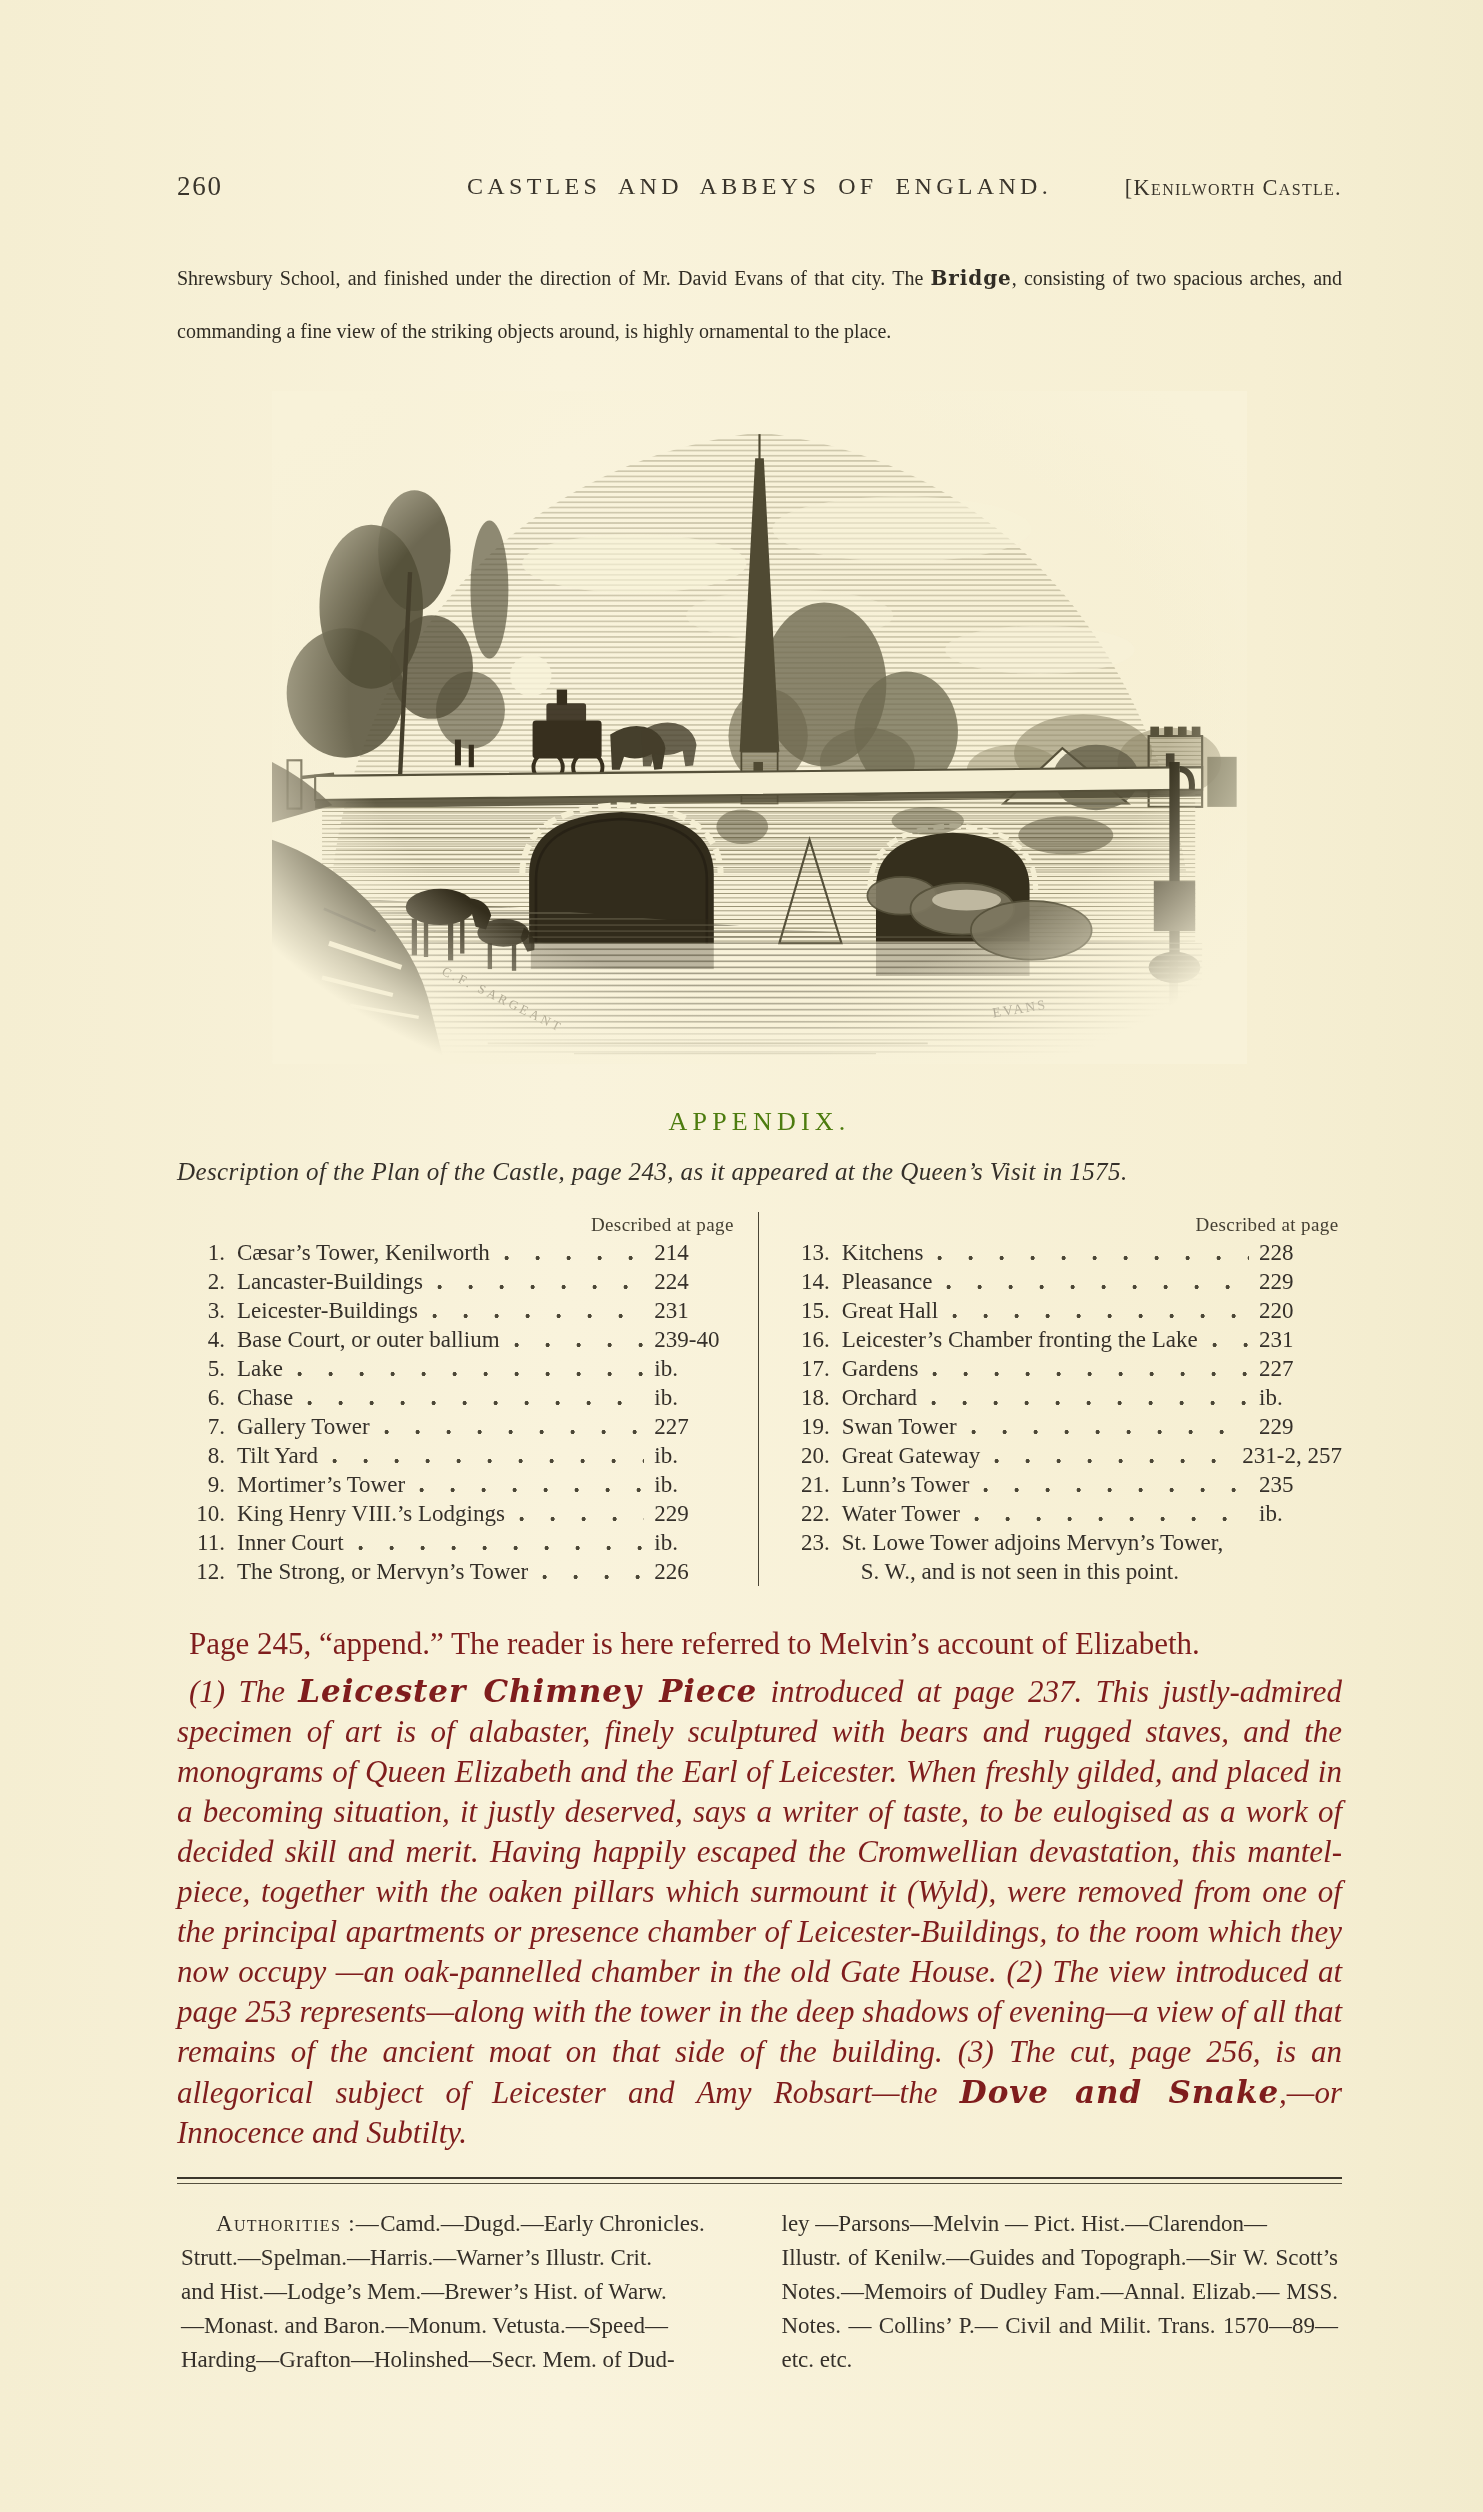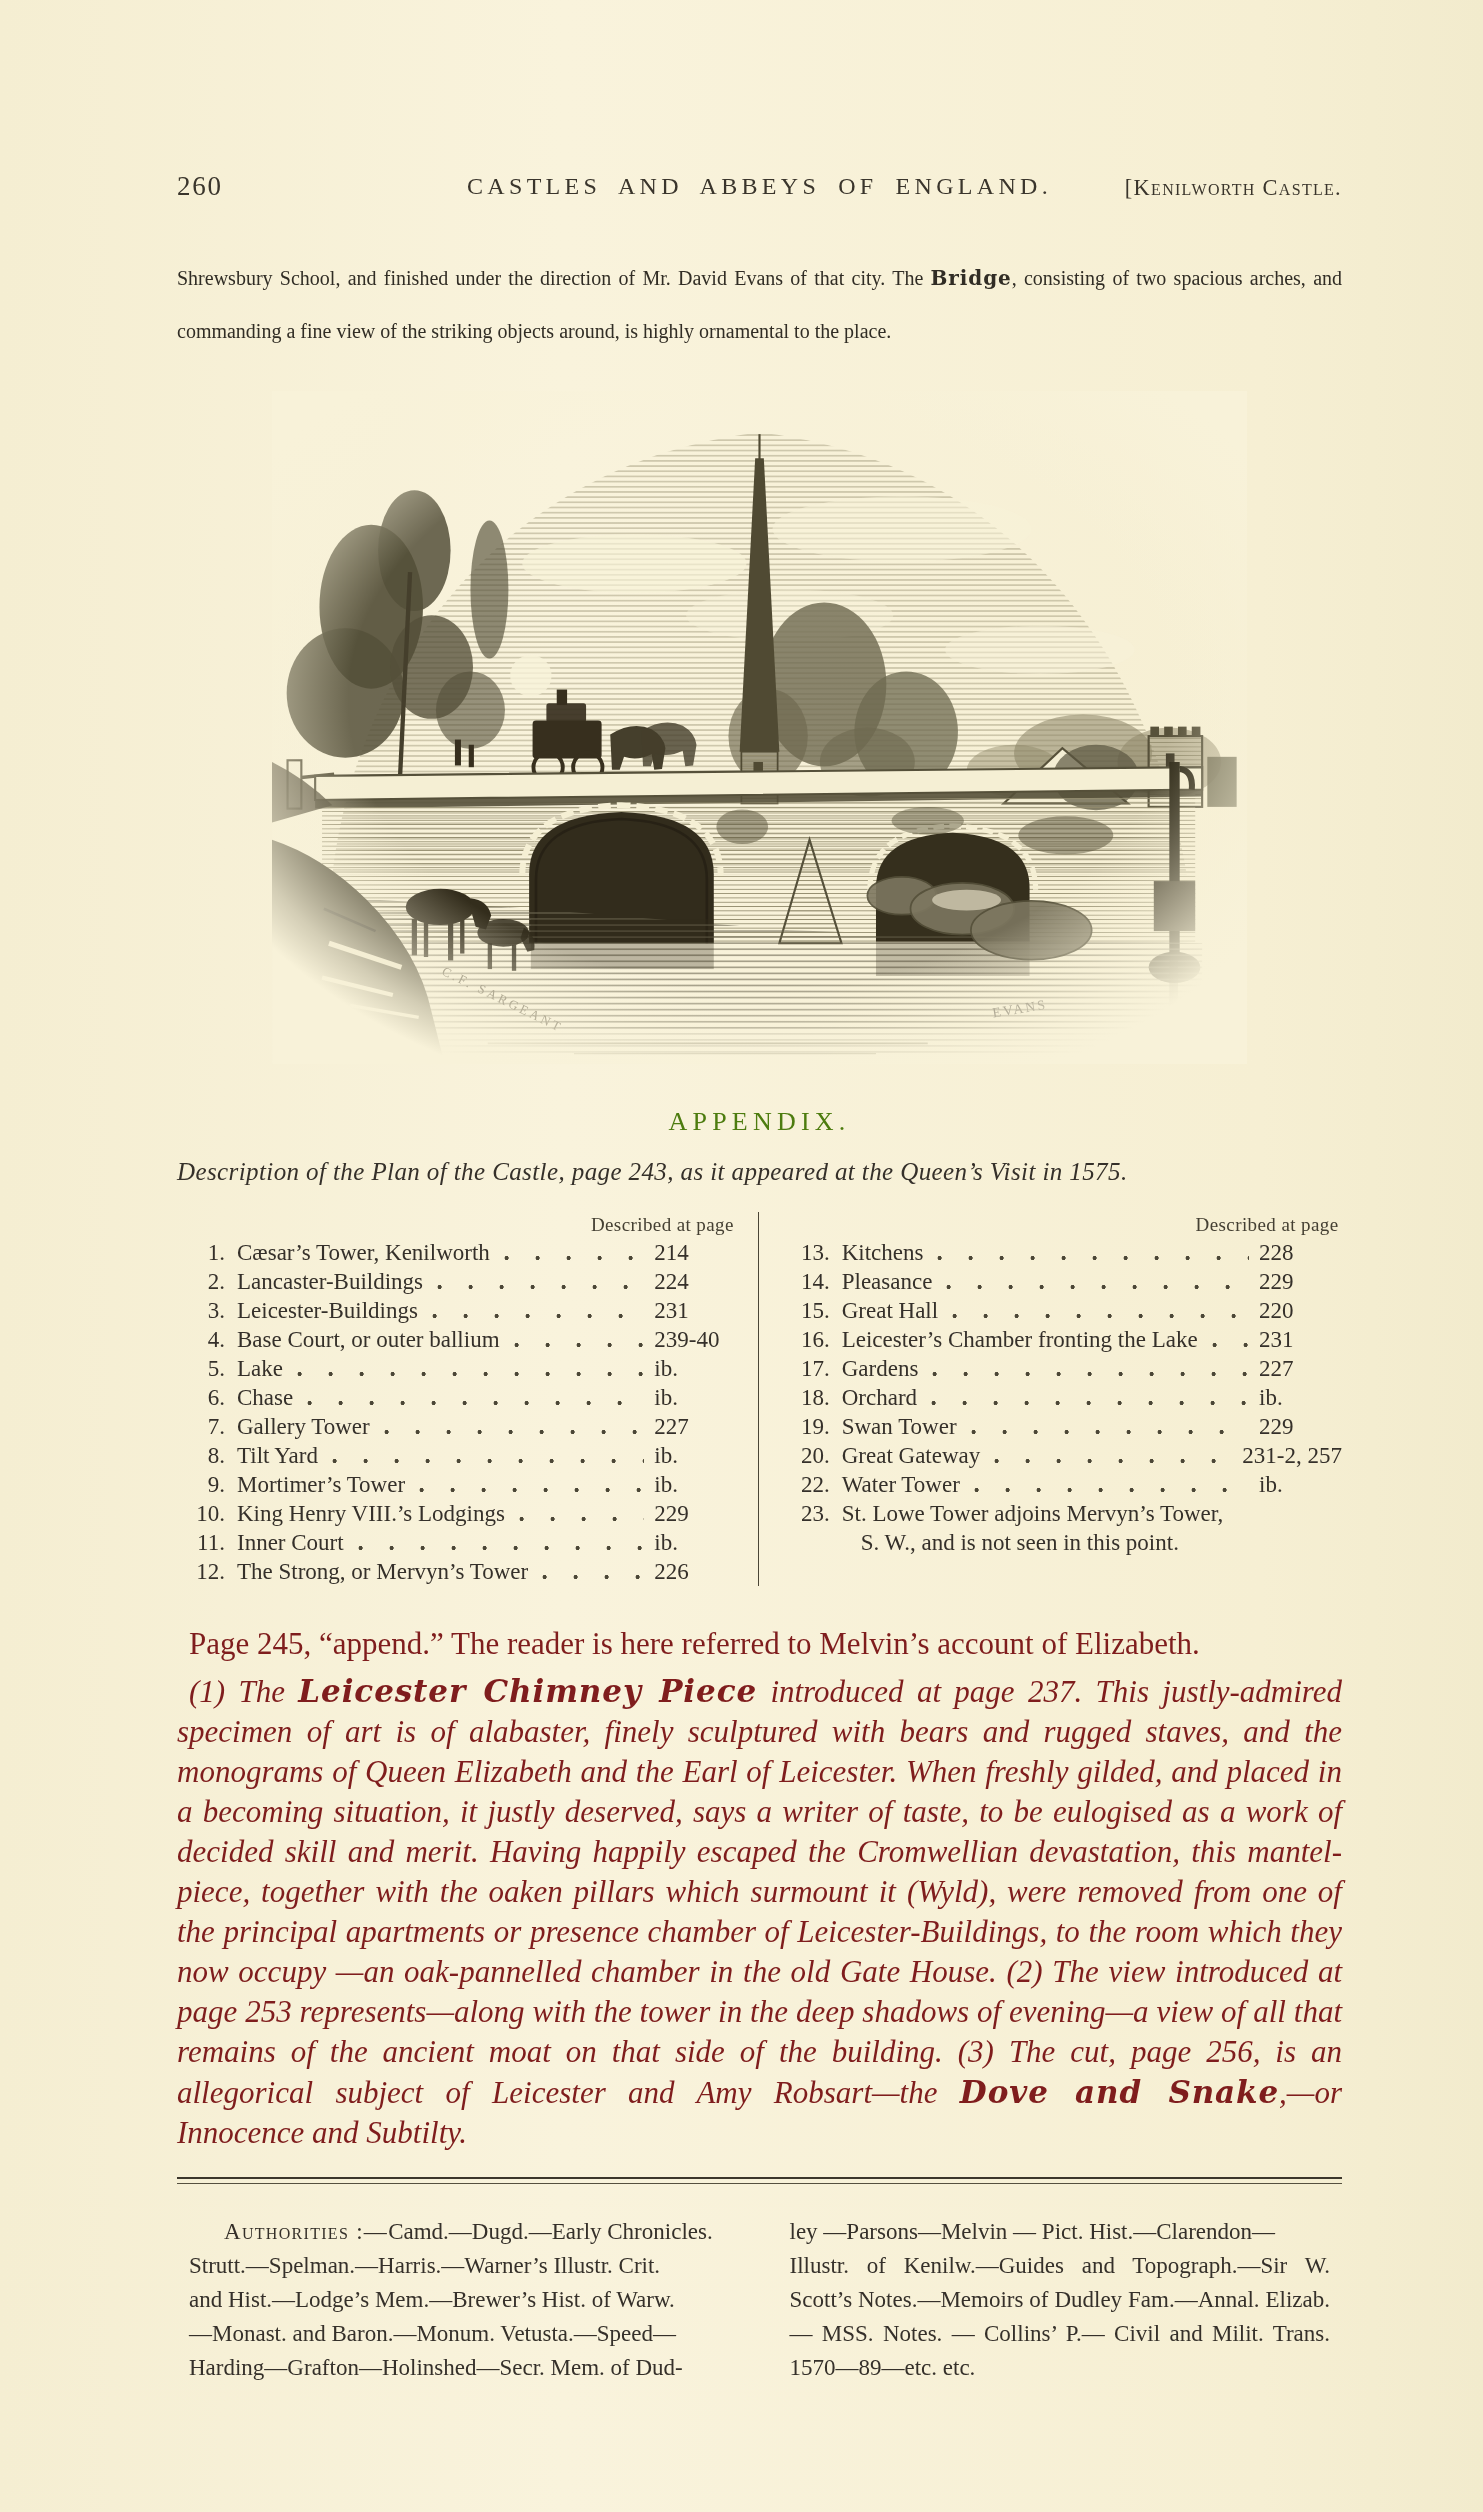--- a/index.html
+++ b/index.html
@@ -33,21 +33,21 @@
           background-size:31px 6px;background-repeat:repeat-x;}
   .pg{flex:0 0 auto;min-width:83px;text-align:left;white-space:nowrap;}
   .cont{font-size:23px;line-height:29px;padding-left:79px;color:#35302a;}
   
   .note{margin:0;font-size:31px;line-height:40px;text-align:justify;text-indent:12px;color:#7f1d1d;}
   .note.first{margin-top:38px;}
   .note.body{margin-top:7px;font-style:italic;}
   
   .rule{margin-top:24px;height:3.5px;border-top:2.6px solid #3c372c;border-bottom:0.9px solid #55503f;}
   .auth{display:flex;gap:36px;margin-top:19px;}
-  .acol{flex:1;font-size:23px;line-height:34px;color:#35302a;white-space:pre-line;text-align:justify;margin:12px;}
+  .acol{flex:1;font-size:23px;line-height:34px;color:#35302a;white-space:pre-line;text-align:justify;margin:4px;}
   .acol.leftauth{text-indent:35px;}
   .sc{font-variant:small-caps;letter-spacing:1.3px;}
 </style>
 </head>
 <body>
 
 <div class="page">
 
   <div class="hdr">
     <span class="pgnum">260</span>
@@ -333,20 +333,26 @@
           <span class="leader"></span>
           <span class="pg">229</span>
         </div>
       <div class="row">
           <span class="num">20.</span>
           <span class="lbl">Great Gateway</span>
           <span class="leader"></span>
           <span class="pg">231-2, 257</span>
         </div>
       <div class="row">
+          <span class="num">21.</span>
+          <span class="lbl">Lunn’s Tower</span>
+          <span class="leader"></span>
+          <span class="pg">235</span>
+        </div>
+      <div class="row">
           <span class="num">22.</span>
           <span class="lbl">Water Tower</span>
           <span class="leader"></span>
           <span class="pg">ib.</span>
         </div>
       <div class="row no-leader">
           <span class="num">23.</span>
           <span class="lbl">St. Lowe Tower adjoins Mervyn’s Tower,</span>
           <span class="pg"></span>
         </div>

